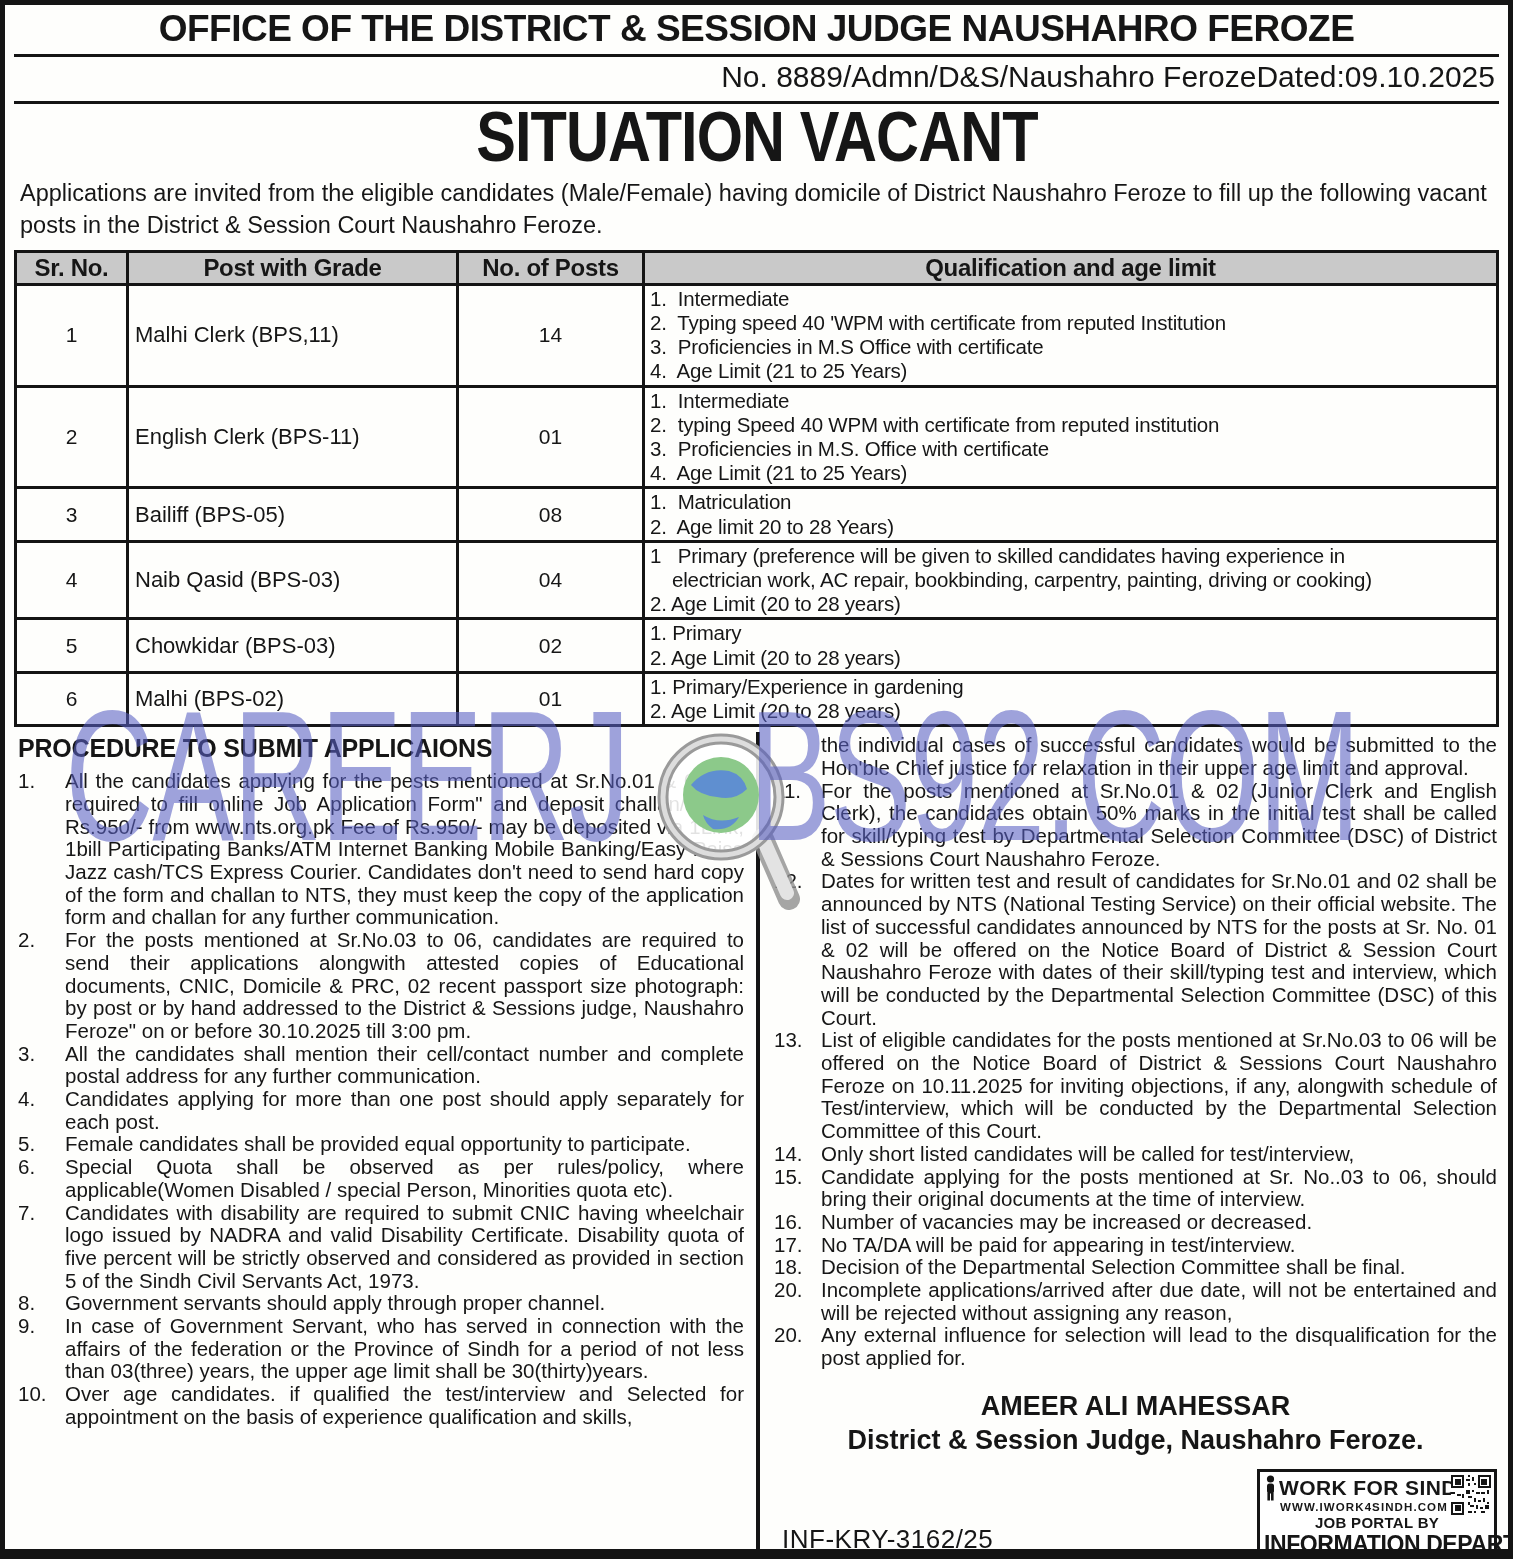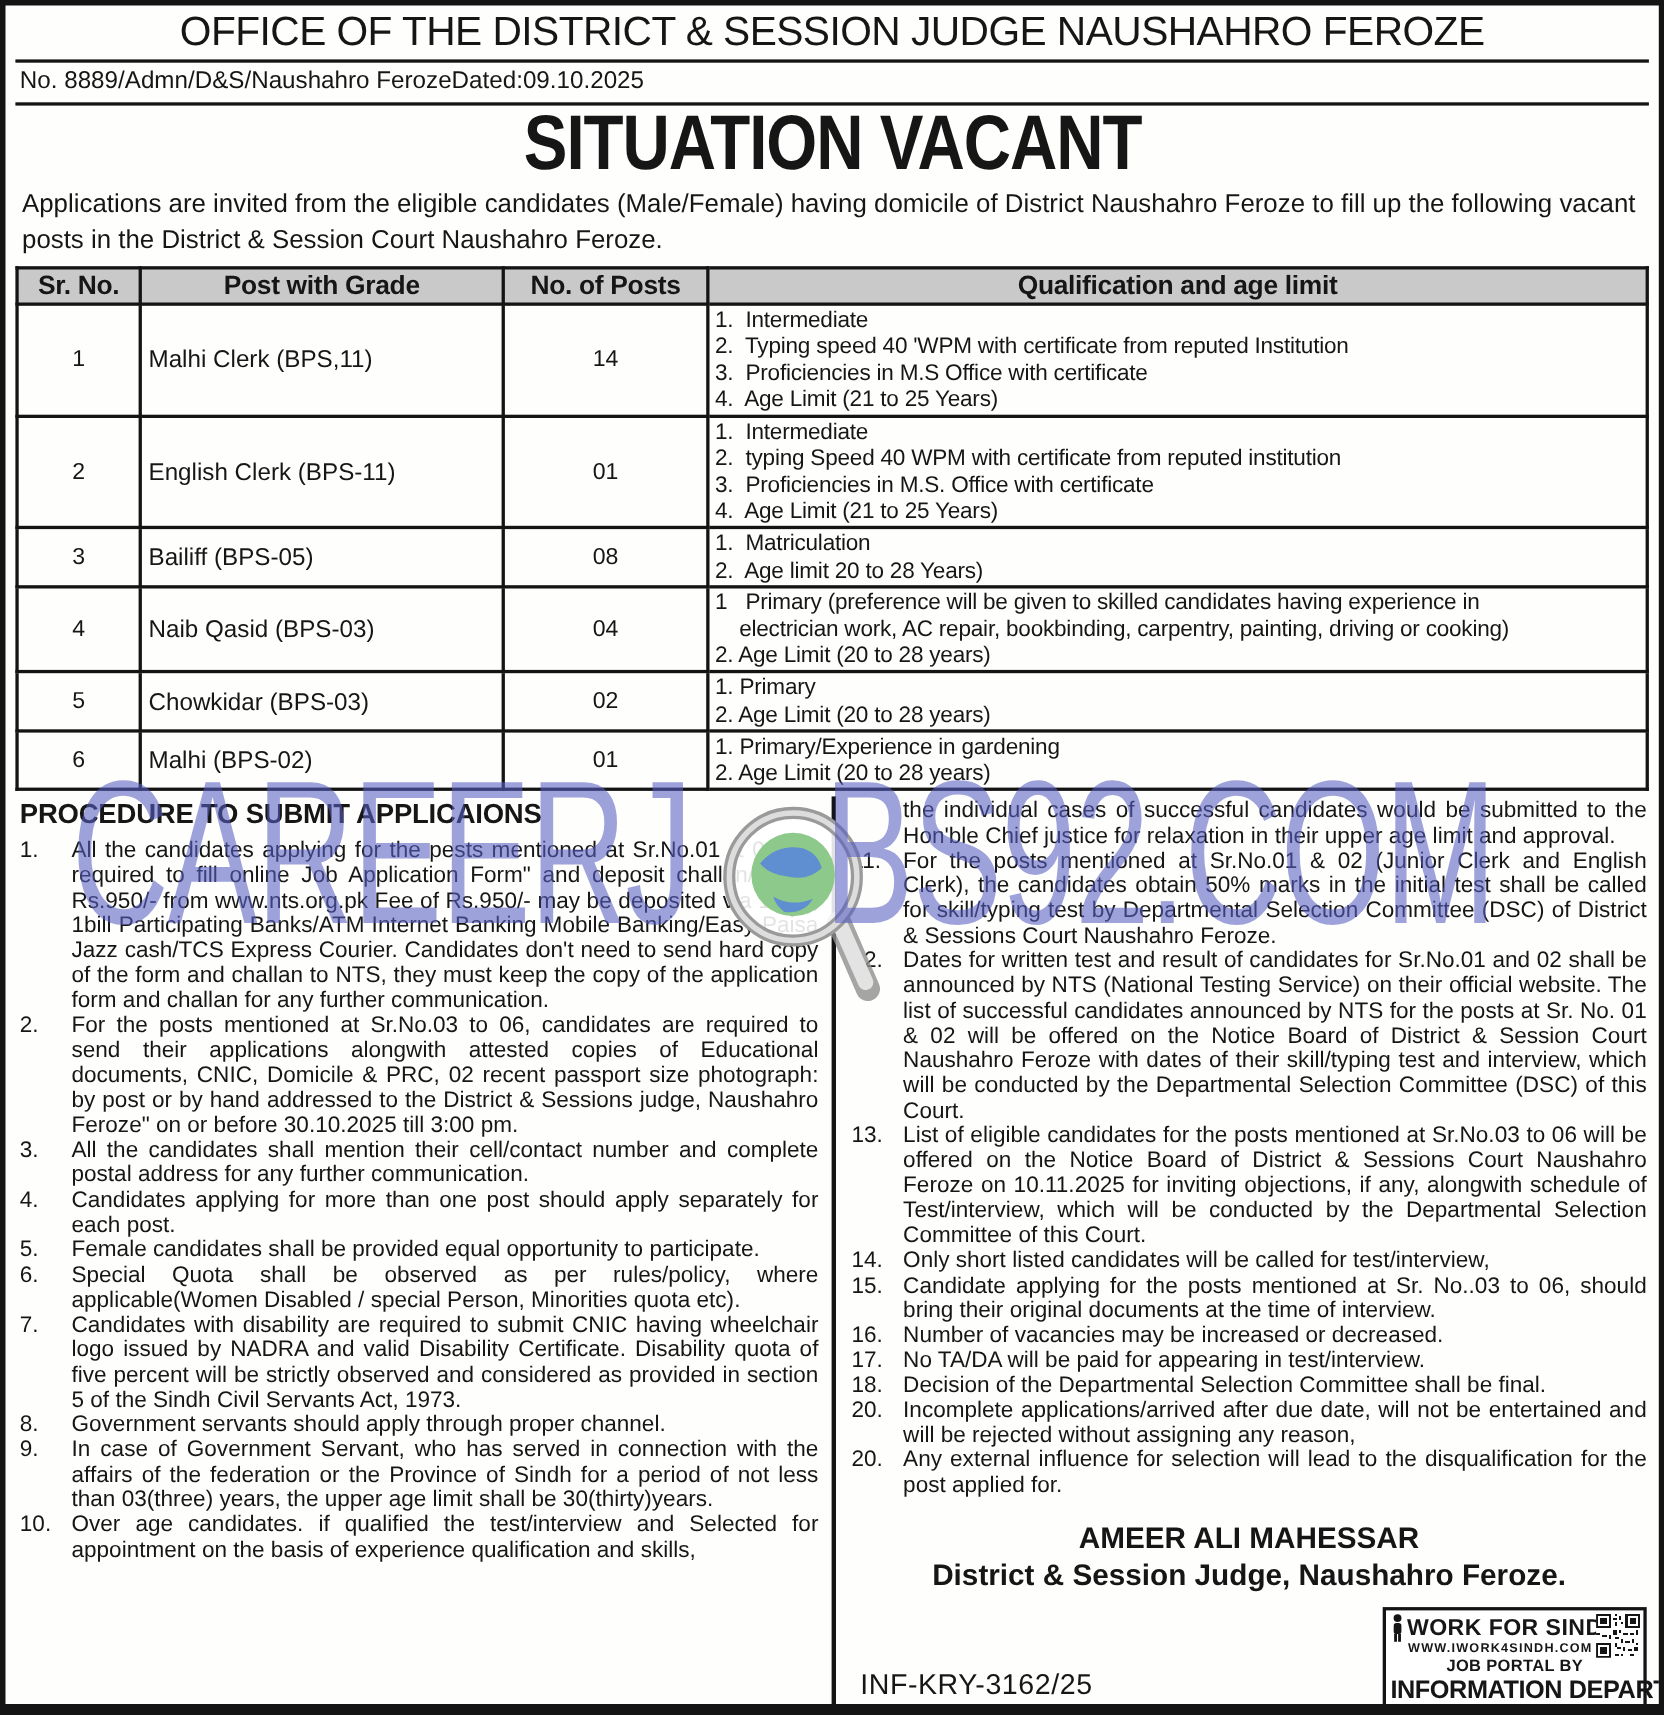--- a/index.html
+++ b/index.html
@@ -4,23 +4,23 @@
 <style>
   html,body{margin:0;padding:0;background:#e8e8e6;}
   .page{
     position:relative; width:1513px; height:1559px; box-sizing:border-box;
     background:#fefefc; color:#161616;
     border:5px solid #141414; border-bottom-width:10px;
     font-family:"Liberation Sans", sans-serif;
     overflow:hidden;
   }
   .inner{padding:0 9px;}
-  .office-title{text-align:center; font-weight:normal; font-size:37px; letter-spacing:-0.5px; padding-top:5px; line-height:1.05;}
+  .office-title{text-align:center; font-weight:bold; font-size:37px; letter-spacing:-0.5px; padding-top:5px; line-height:1.05;}
   .rule{border-top:3px solid #141414; margin-top:5px;}
-  .ref-row{display:flex; justify-content:flex-start; font-size:22px; padding:3px 4px 2px;}
+  .ref-row{display:flex; justify-content:flex-end; font-size:30px; padding:3px 4px 2px;}
   .main-title{text-align:center; margin:4px 0 0; line-height:58px; height:60px;}
   .main-title span{display:inline-block; font-size:64px; font-weight:bold; letter-spacing:-1px; transform:scale(0.93,1.1); transform-origin:center;}
   .intro{font-size:23.5px; line-height:1.36; margin:10px 6px 8px; text-align:left;}
   table{border-collapse:collapse; width:100%; table-layout:fixed;border-radius:25px;}
   th,td{border:3px solid #141414;}
   th{background:#c9c9c9; font-size:24px; font-weight:bold; padding:1px 0; letter-spacing:-0.3px;}
   td{font-size:21px; padding:2px 6px; vertical-align:middle;}
   .c-sr,.c-num{text-align:center;}
   .c-post{font-size:22px;}
   .c-qual{white-space:pre-wrap; font-size:20.5px; line-height:24.2px; vertical-align:top; padding:1px 5px; letter-spacing:-0.2px;}

